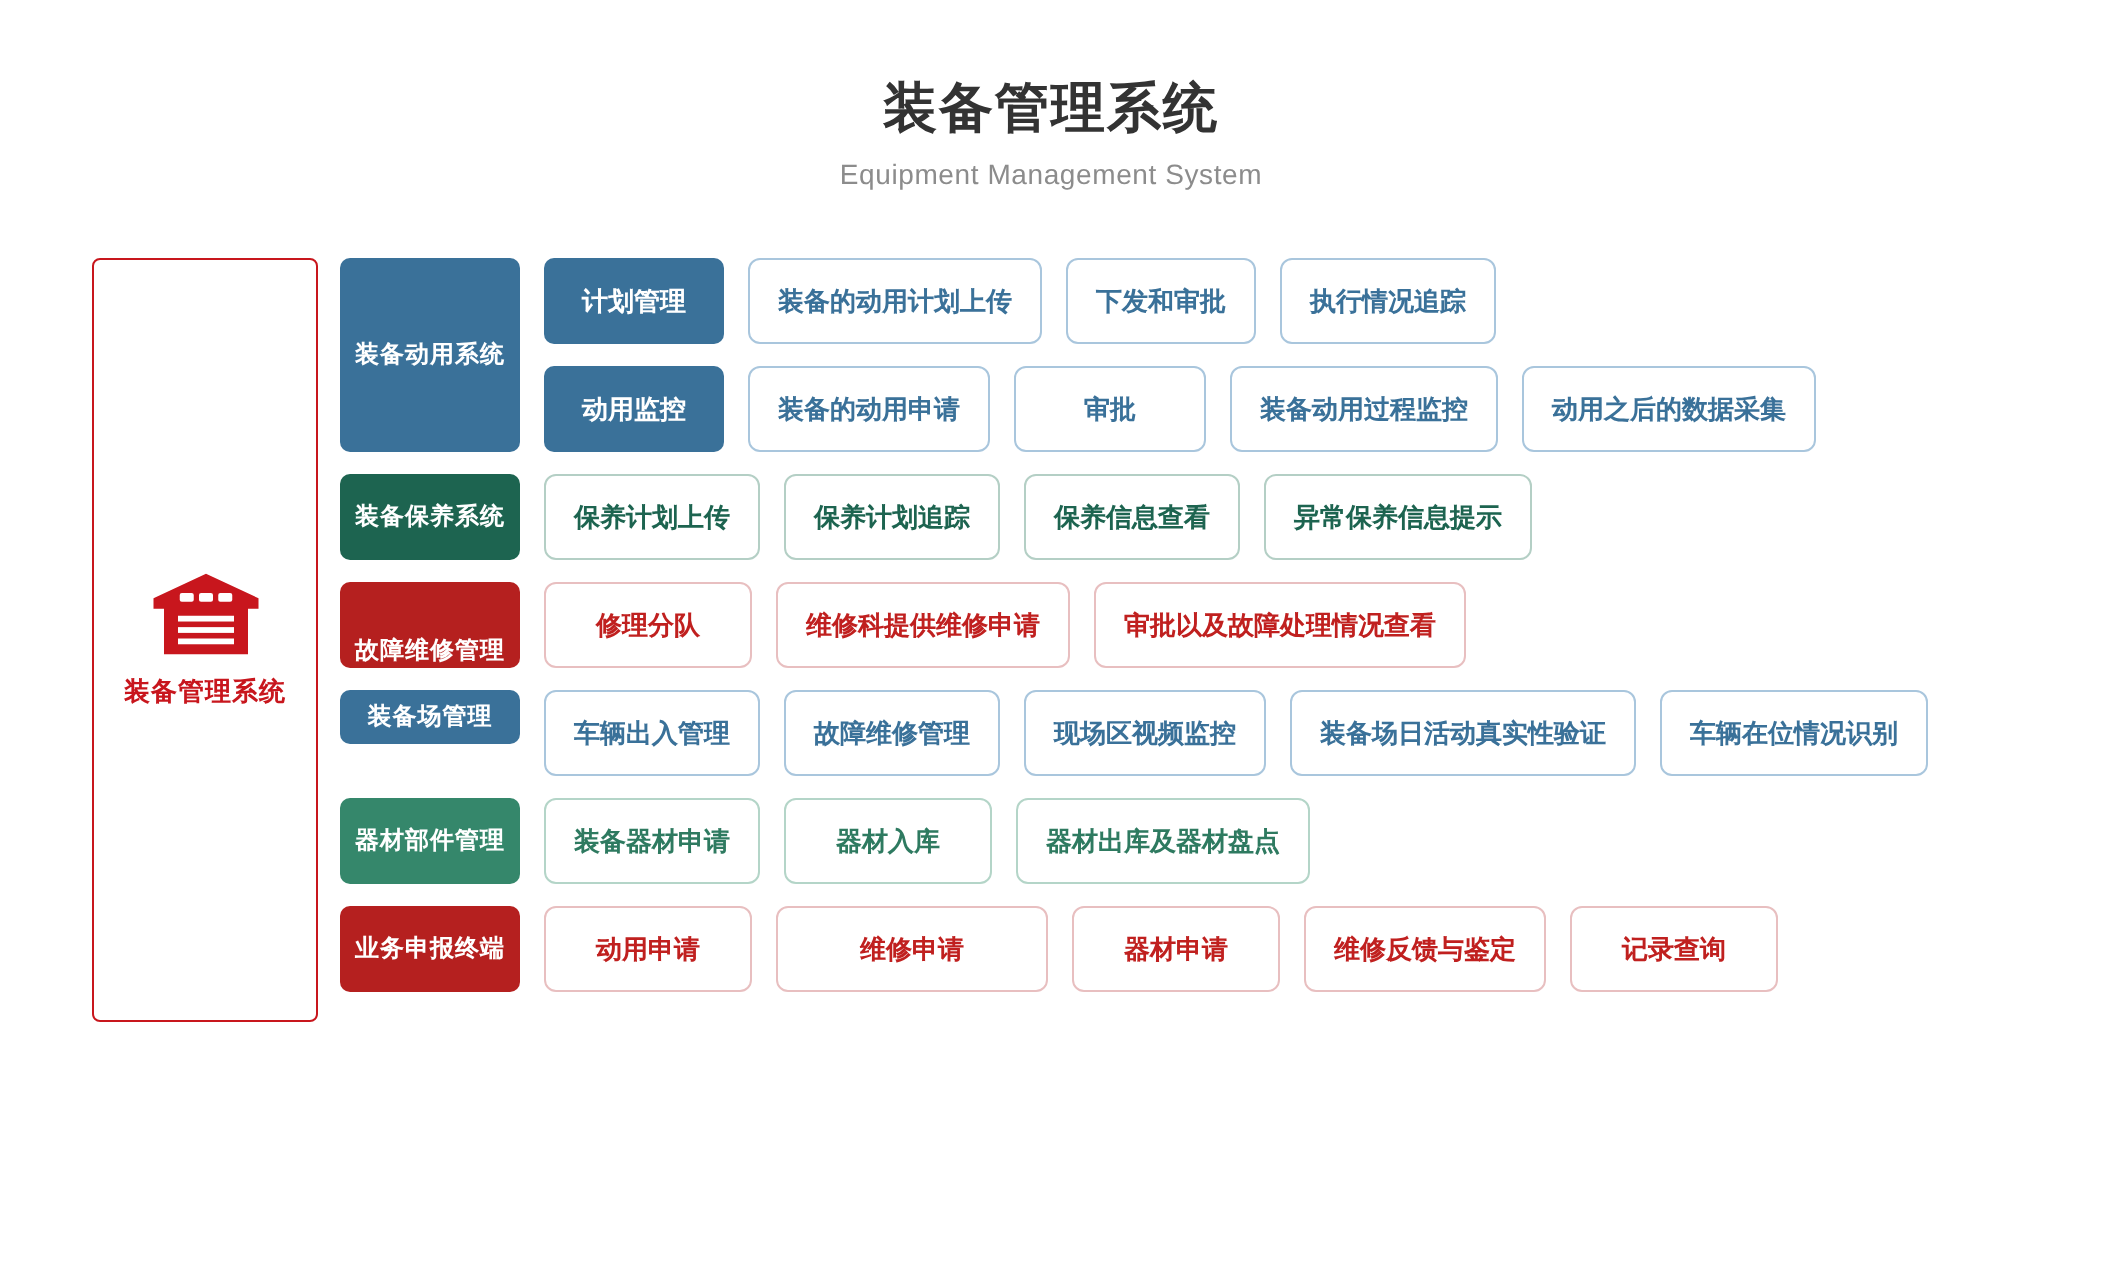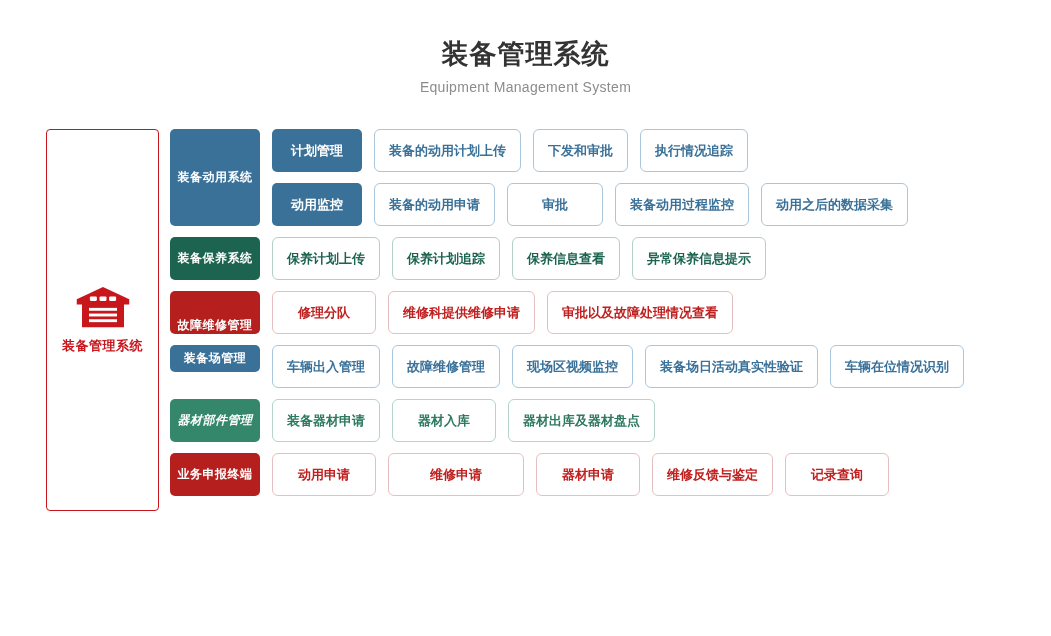--- a/index.html
+++ b/index.html
@@ -156,21 +156,21 @@
     <div class="single-row">
       <div class="leaf l-blue">车辆出入管理</div>
       <div class="leaf l-blue">故障维修管理</div>
       <div class="leaf l-blue">现场区视频监控</div>
       <div class="leaf l-blue">装备场日活动真实性验证</div>
       <div class="leaf l-blue">车辆在位情况识别</div>
     </div>
   </div>
 
   <div class="row">
-    <div class="cat c-green2" style="height:43px;font-style:italic;">
+    <div class="cat c-green2" style="height:43px;">
       <span>器材部件管理</span>
     </div>
     <div class="single-row">
       <div class="leaf l-green2">装备器材申请</div>
       <div class="leaf l-green2" style="padding:0 25px;">器材入库</div>
       <div class="leaf l-green2">器材出库及器材盘点</div>
     </div>
   </div>
 
   <div class="row">

